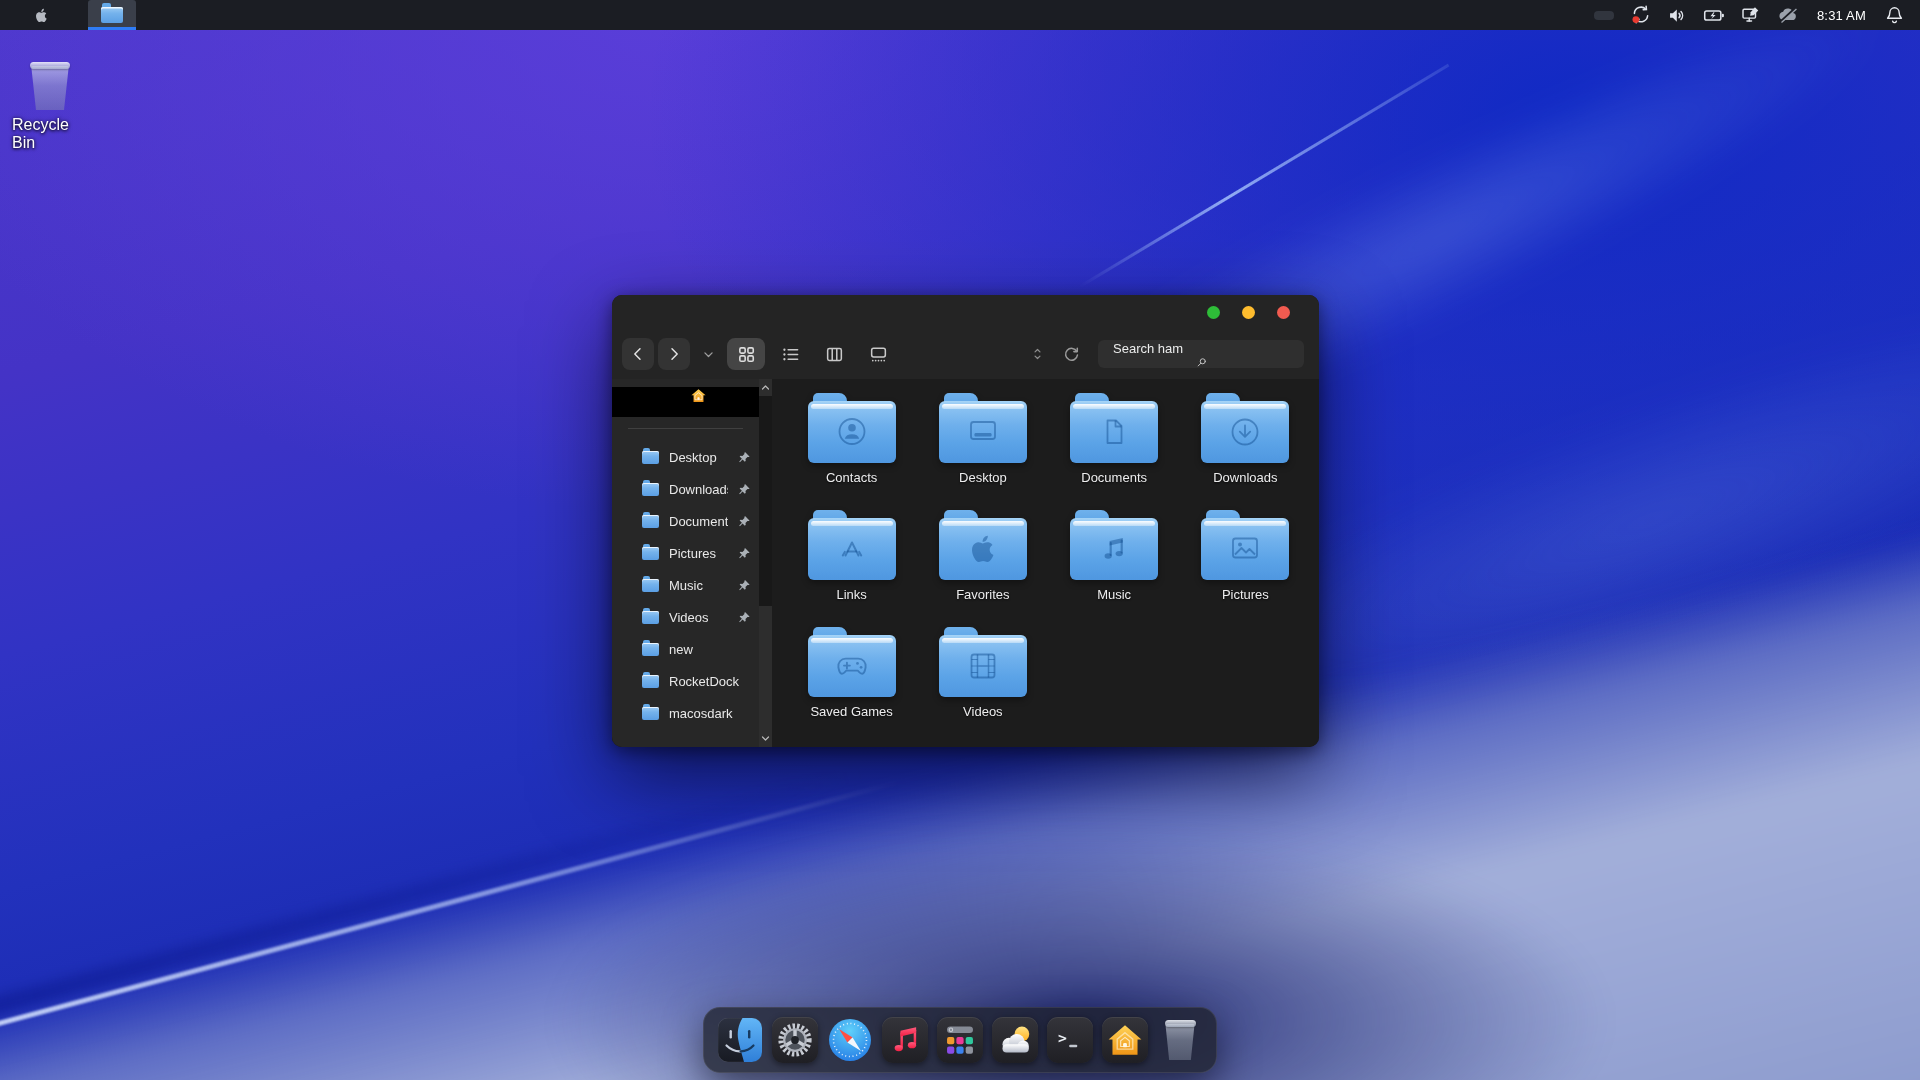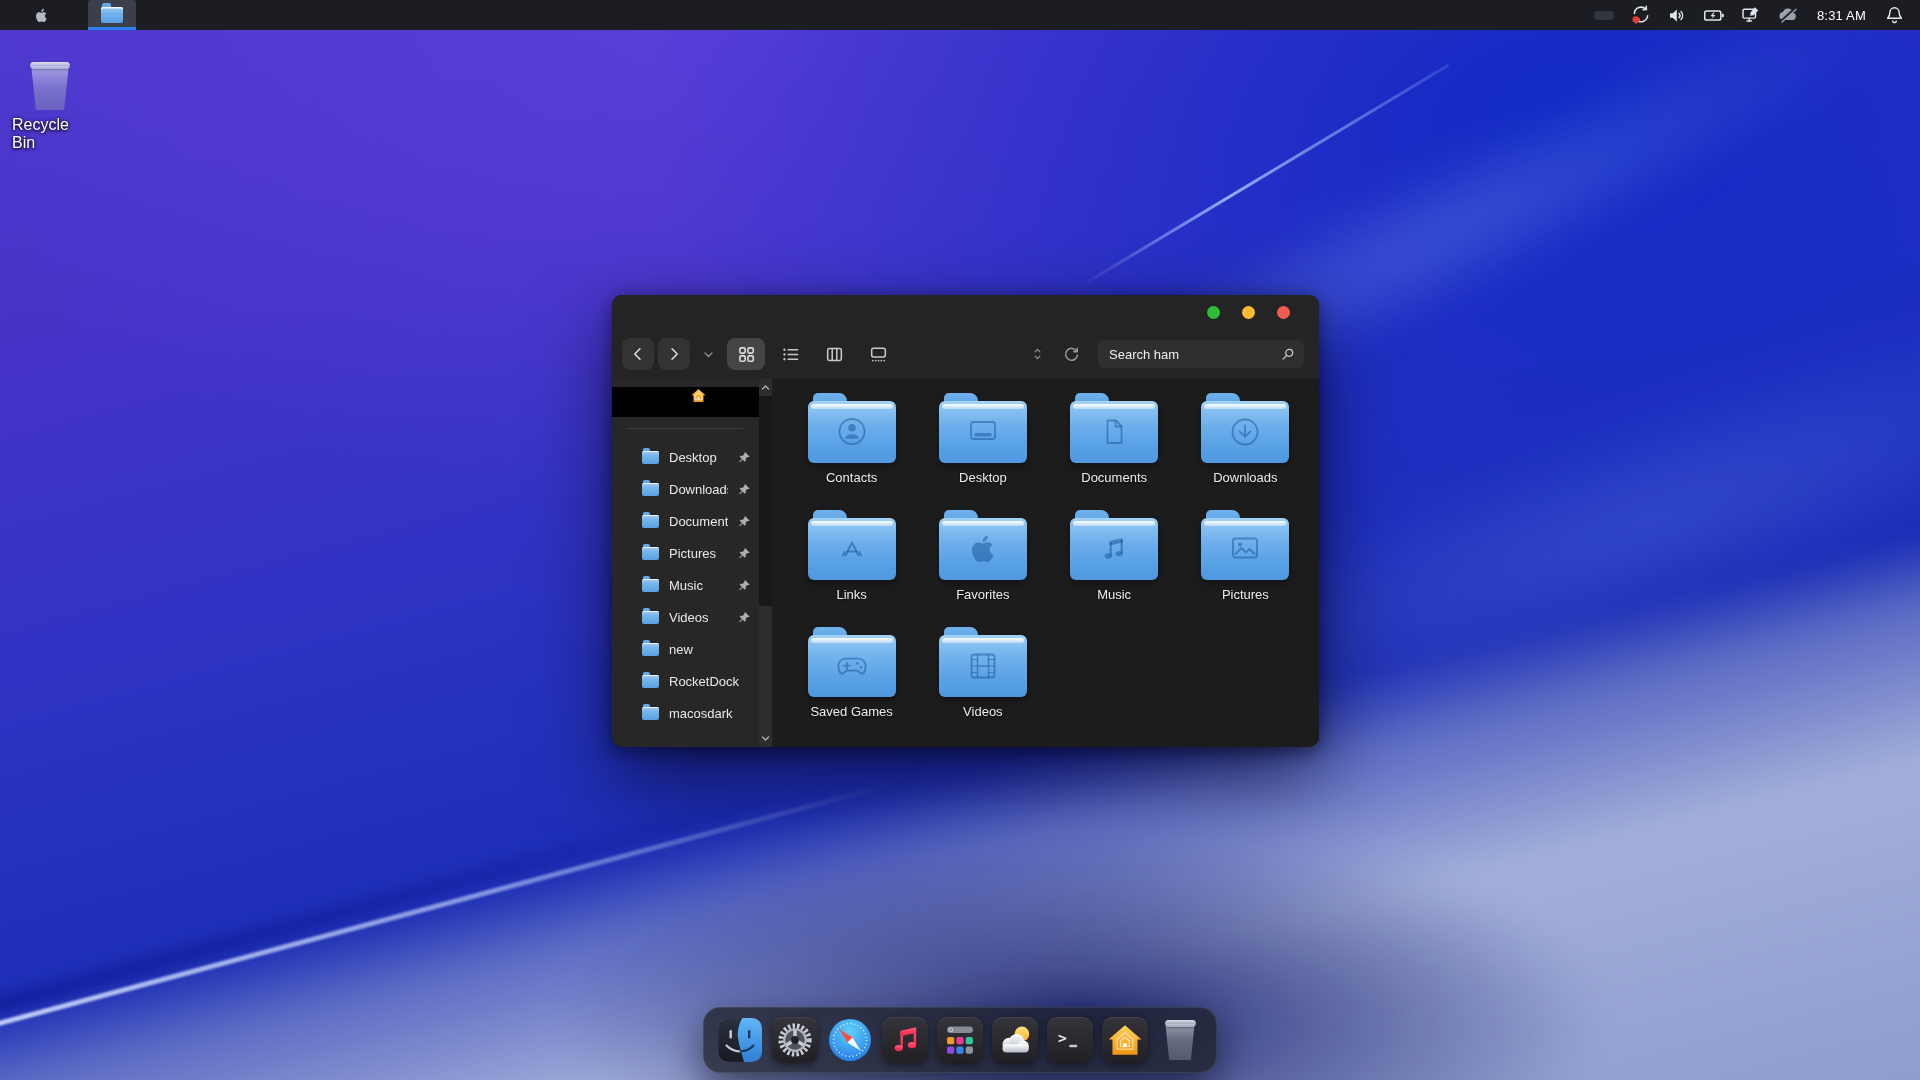--- a/index.html
+++ b/index.html
@@ -65,21 +65,21 @@
   .light.red{background:#f25b50;}
   .toolbar{height:50px;background:#242424;display:flex;align-items:center;padding:0 15px 0 6px;}
   .nav-btn{width:32px;height:32px;border-radius:8px;background:#333333;display:flex;align-items:center;justify-content:center;margin-left:4px;}
   .tb-chev{margin-left:12px;display:flex;align-items:center;}
   .view-group{display:flex;align-items:center;margin-left:12px;gap:6px;}
   .view-btn{width:38px;height:32px;border-radius:8px;display:flex;align-items:center;justify-content:center;}
   .view-btn.active{background:#454545;}
   .tb-spacer{flex:1;}
   .splitter{margin-right:20px;display:flex;align-items:center;}
   .refresh{margin-right:18px;display:flex;align-items:center;}
-  .searchbox{width:188px;height:28px;background:#2f2f2f;border-radius:6px;display:flex;align-items:center;padding:0 9px;}
+  .searchbox{width:188px;height:28px;background:#2f2f2f;border-radius:6px;display:flex;align-items:center;padding:0 9px;flex-direction:column;}
   .searchbox input{flex:1;background:transparent;border:none;outline:none;color:#eceded;font-size:13px;
     font-family:"Liberation Sans","DejaVu Sans",sans-serif;min-width:0;}
   .searchbox input::placeholder{color:#eceded;opacity:1;}
   .win-body{display:flex;height:368px;border-radius:0 0 10px 10px;overflow:hidden;background:#1c1c1c;}
   
   .sidebar{width:160px;background:#272727;position:relative;padding-top:8px;box-sizing:border-box;}
   .side-inner{padding-right:13px;}
   .srow{height:32px;display:flex;align-items:center;padding-left:30px;gap:10px;color:#e8e8e8;font-size:13px;}
   .srow.home{height:30px;background:#000000;padding-left:26px;flex-direction:column;}
   .sdivider{height:1px;background:#404040;margin:11px 16px 12px 16px;}

